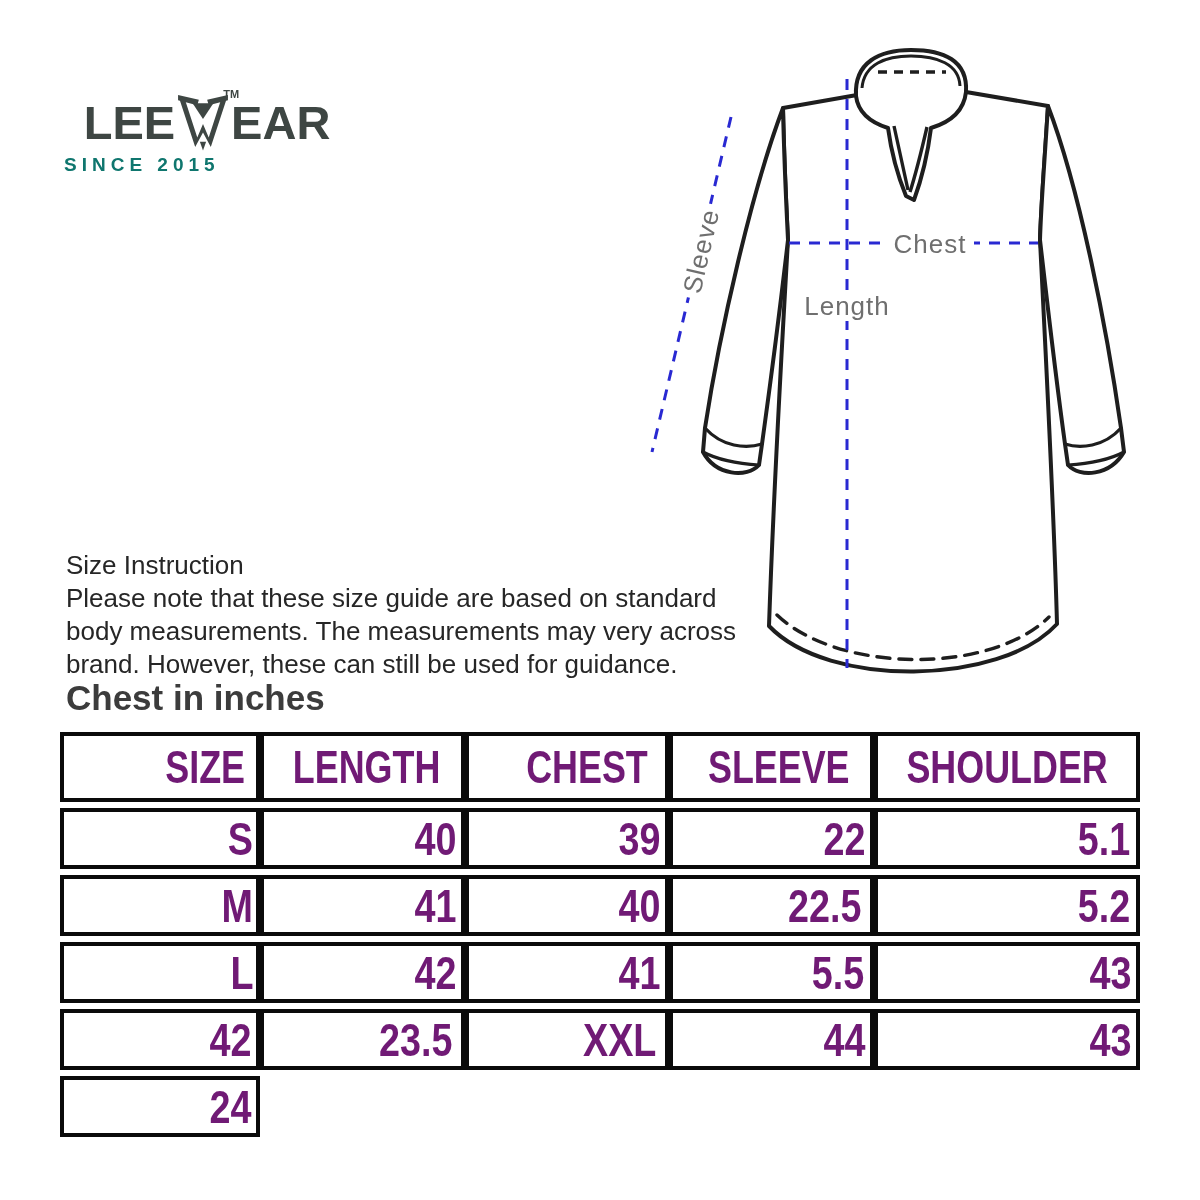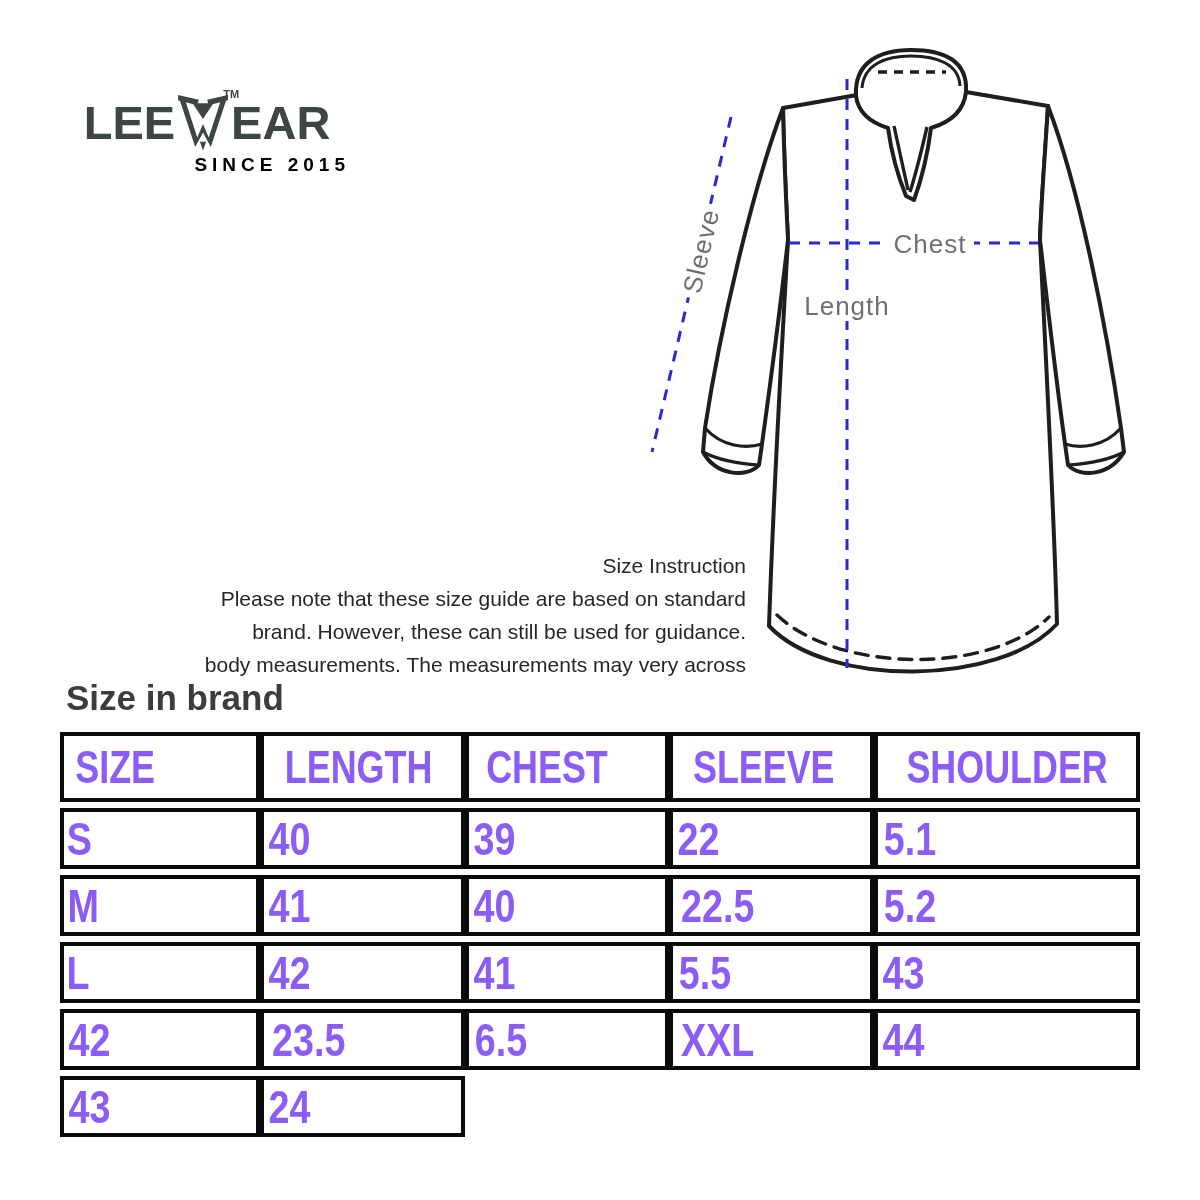--- a/index.html
+++ b/index.html
@@ -10,54 +10,54 @@
   }
   .page{position:absolute;inset:0;background:#fff;}
 
   
   .logo{position:absolute;left:64px;top:92px;width:286px;}
   .logo-row{display:flex;align-items:flex-end;justify-content:center;color:#3e4643;}
   .logo-text{font-size:47px;font-weight:700;line-height:44px;letter-spacing:0px;}
   .logo-mark{position:relative;width:52px;height:60px;margin:0 2px -7px 2px;flex:0 0 auto;}
   .logo-mark svg{display:block;width:52px;height:60px;}
   .tm{position:absolute;top:-4px;right:-10px;font-size:11px;font-weight:700;color:#3e4643;letter-spacing:0;text-align:center;}
-  .tagline{margin-top:9px;text-align:right;font-size:19px;font-weight:700;
-           letter-spacing:5px;color:#000000;}
+  .tagline{margin-top:9px;text-align:left;font-size:19px;font-weight:700;
+           letter-spacing:5px;color:#0f766e;}
 
   
   .illustration{position:absolute;left:615px;top:30px;width:540px;height:670px;}
   .illustration svg{position:absolute;left:0;top:0;width:540px;height:670px;}
   .m-label{
     position:absolute;background:#ffffff;color:#6f6f6f;
     font-size:26px;letter-spacing:1px;text-align:center;line-height:30px;
   }
   .m-label.chest {left:271px;top:199px;width:88px;height:30px;}  
   .m-label.length{left:188px;top:261px;width:88px;height:30px;}  
   .m-label.sleeve{left:38px; top:206px;width:96px;height:30px;transform:rotate(-77deg);}
 
   
   .instructions{position:absolute;left:66px;top:549px;width:680px;color:#262626;}
-  .inst-title,.inst-line{font-size:21px;line-height:33px;white-space:nowrap;text-align:right;}
+  .inst-title,.inst-line{font-size:26px;line-height:33px;white-space:nowrap;}
   .table-heading{
     position:absolute;left:66px;top:678px;margin:0;
     font-size:35px;font-weight:700;color:#3c3c3c;letter-spacing:0;
   }
 
   
   .size-table{
     position:absolute;left:60px;top:732px;width:1080px;
     display:grid;
     grid-template-columns:207fr 212fr 211fr 212fr 238fr;
     grid-template-rows:70px repeat(5,61px);
     row-gap:6px;column-gap:0;
   }
   .cell{
     border:4px solid #0a0a0a;background:#fff;box-sizing:border-box;
-    display:flex;align-items:center;justify-content:flex-start;
-    font-weight:700;color:#8b5cf6;
+    display:flex;align-items:center;justify-content:flex-end;
+    font-weight:700;color:#701a75;
   }
   .cell span{display:inline-block;transform:scaleX(0.82);white-space:nowrap;}
   .cell.head{font-size:46px;}
   .cell.head span{transform:scaleX(0.78);}
   .cell.data{font-size:46px;}
 </style>
 </head>
 <body>
 
 <div class="page">
@@ -131,25 +131,25 @@
       </g>
     </svg>
     <div class="m-label chest">Chest</div>
     <div class="m-label length">Length</div>
     <div class="m-label sleeve">Sleeve</div>
   </div>
 
   <section class="instructions">
     <div class="inst-title">Size Instruction</div>
     <div class="inst-line">Please note that these size guide are based on standard</div>
+    <div class="inst-line">body measurements. The measurements may very across</div>
     <div class="inst-line">brand. However, these can still be used for guidance.</div>
-    <div class="inst-line">body measurements. The measurements may very across</div>
   </section>
 
-  <h2 class="table-heading">Size in brand</h2>
+  <h2 class="table-heading">Chest in inches</h2>
 
   <div class="size-table">
 
     <div class="cell head">
         <span>SIZE</span>
       </div>
     <div class="cell head">
         <span>LENGTH</span>
       </div>
     <div class="cell head">
@@ -209,23 +209,20 @@
 
     <div class="cell data">
         <span>43</span>
       </div>
     <div class="cell data">
         <span>42</span>
       </div>
     <div class="cell data">
         <span>23.5</span>
       </div>
-    <div class="cell data">
-        <span>6.5</span>
-      </div>
 
     <div class="cell data">
         <span>XXL</span>
       </div>
     <div class="cell data">
         <span>44</span>
       </div>
     <div class="cell data">
         <span>43</span>
       </div>

